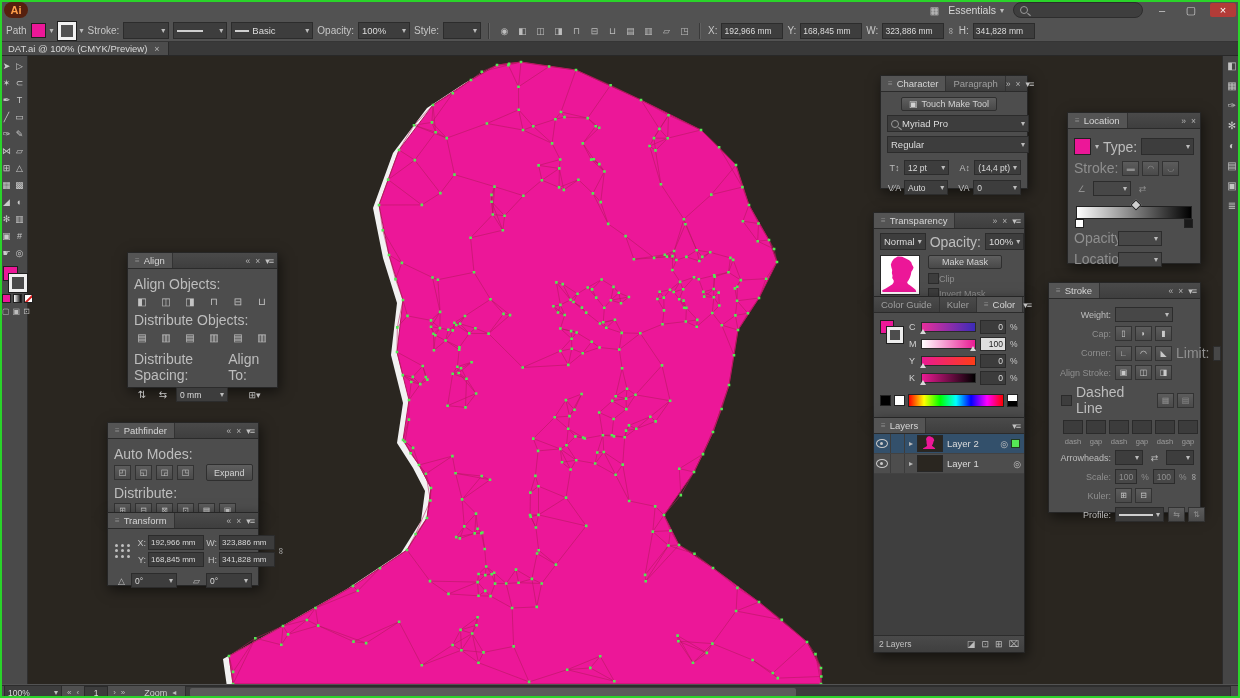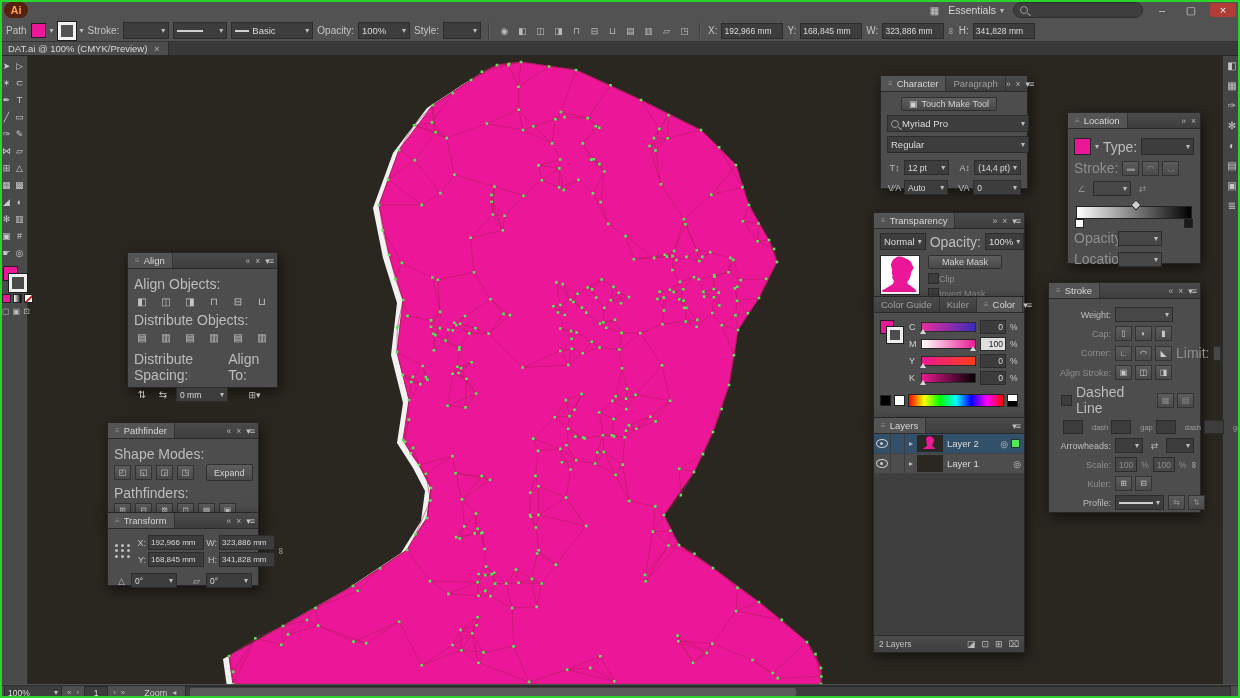--- a/index.html
+++ b/index.html
@@ -155,21 +155,21 @@
   .gbar{position:absolute;left:0;right:0;top:5px;height:11px;border:1px solid #222;background:linear-gradient(90deg,#fff,#000);}
   .gstop{position:absolute;top:18px;width:7px;height:7px;border:1px solid #222;}
   .gstop.l{left:-1px;background:#fff;}
   .gstop.r{right:-1px;background:#1a1a1a;}
   .gmid{position:absolute;top:0px;left:48%;width:6px;height:6px;background:#cfcfcf;border:1px solid #222;transform:rotate(45deg);}
 
   
   .srow{display:flex;align-items:center;gap:4px;margin:4px 0;}
   .slab{width:56px;text-align:right;font-size:9px;color:#bdbdbd;flex:none;white-space:nowrap;}
   .dashgrid{display:flex;gap:3px;margin-left:8px;}
-  .dcell{display:flex;flex-direction:row;align-items:center;gap:9px;text-align:right;}
+  .dcell{display:flex;flex-direction:column;align-items:center;gap:3px;text-align:right;}
   .dfield{width:18px;height:12px;background:#3c3c3c;border:1px solid #2b2b2b;}
   .dlabel{font-size:7.5px;color:#9c9c9c;}
 
   
   .stripbg{position:absolute;left:1222px;top:55px;width:18px;height:629px;background:#454545;border-left:1px solid #2c2c2c;z-index:10;}
   #strip-icons{display:flex;flex-direction:column;align-items:center;padding-top:4px;gap:7px;}
   #strip-icons .pico{width:14px;height:13px;}
 
   
   .statusbar{position:absolute;left:0;top:685px;width:100%;height:13px;background:#4f4f4f;border-top:1px solid #2d2d2d;
@@ -384,31 +384,31 @@
           <span class="grip">≡</span>
           <span>Pathfinder</span>
         </span>
       <span class="phctl">
           <span>«</span>
           <span>×</span>
           <span class="flyicon">▾≡</span>
         </span>
     </div>
     <div class="pbody">
-      <div class="plabel">Shape Modes:</div>
+      <div class="plabel">Auto Modes:</div>
       <div class="irow" style="gap:4px">
         <span id="pf-shape-icons" style="display:inline-flex;gap:4px">
             <span class="mib">◰</span>
             <span class="mib">◱</span>
             <span class="mib">◲</span>
             <span class="mib">◳</span>
           </span>
         <span class="btn" style="margin-left:8px;height:13px">Expand</span>
       </div>
-      <div class="plabel">Pathfinders:</div>
+      <div class="plabel">Distribute:</div>
       <div class="irow" style="gap:4px" id="pf-path-icons">
           <span class="mib">⊞</span>
           <span class="mib">⊟</span>
           <span class="mib">⊠</span>
           <span class="mib">⊡</span>
           <span class="mib">▦</span>
           <span class="mib">▣</span>
         </div>
     </div>
   </div>

